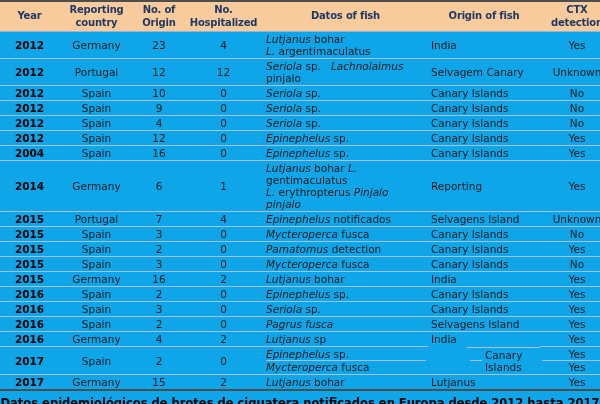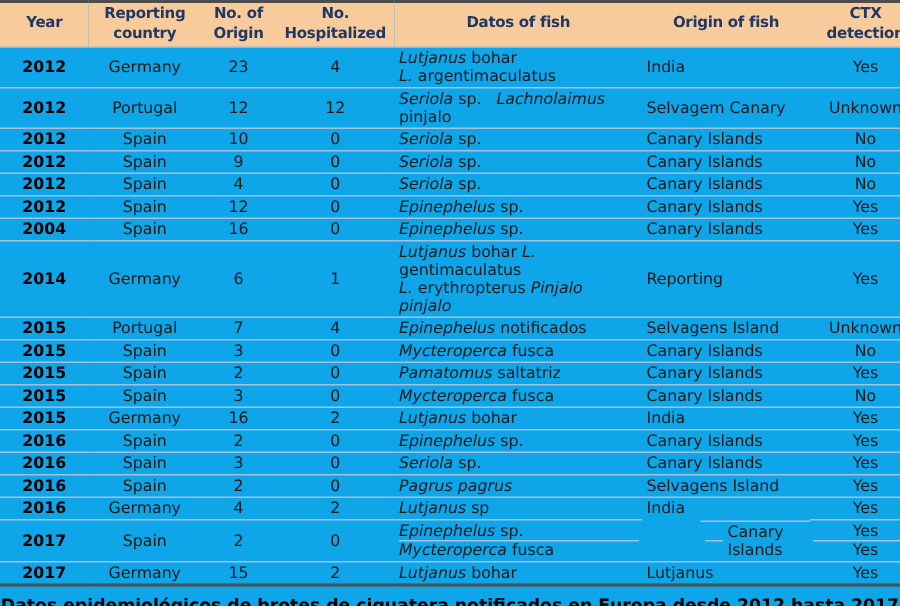--- a/index.html
+++ b/index.html
@@ -169,21 +169,21 @@
           </td>
           <td class="c-origin">Canary Islands</td>
           <td class="c-ctx">No</td>
         </tr>
         <tr>
           <td class="c-year">2015</td>
           <td class="c-country">Spain</td>
           <td class="c-cases">2</td>
           <td class="c-hospitalized">0</td>
           <td class="c-fish">
-            <div><i>Pamatomus</i><span> saltatriz</span></div>
+            <div><i>Pamatomus</i><span> detection</span></div>
           </td>
           <td class="c-origin">Canary Islands</td>
           <td class="c-ctx">Yes</td>
         </tr>
         <tr>
           <td class="c-year">2015</td>
           <td class="c-country">Spain</td>
           <td class="c-cases">3</td>
           <td class="c-hospitalized">0</td>
           <td class="c-fish">
@@ -224,21 +224,21 @@
           </td>
           <td class="c-origin">Canary Islands</td>
           <td class="c-ctx">Yes</td>
         </tr>
         <tr>
           <td class="c-year">2016</td>
           <td class="c-country">Spain</td>
           <td class="c-cases">2</td>
           <td class="c-hospitalized">0</td>
           <td class="c-fish">
-            <div><i>Pagrus pagrus</i></div>
+            <div><i>Pagrus fusca</i></div>
           </td>
           <td class="c-origin">Selvagens Island</td>
           <td class="c-ctx">Yes</td>
         </tr>
         <tr>
           <td class="c-year">2016</td>
           <td class="c-country">Germany</td>
           <td class="c-cases">4</td>
           <td class="c-hospitalized">2</td>
           <td class="c-fish">

